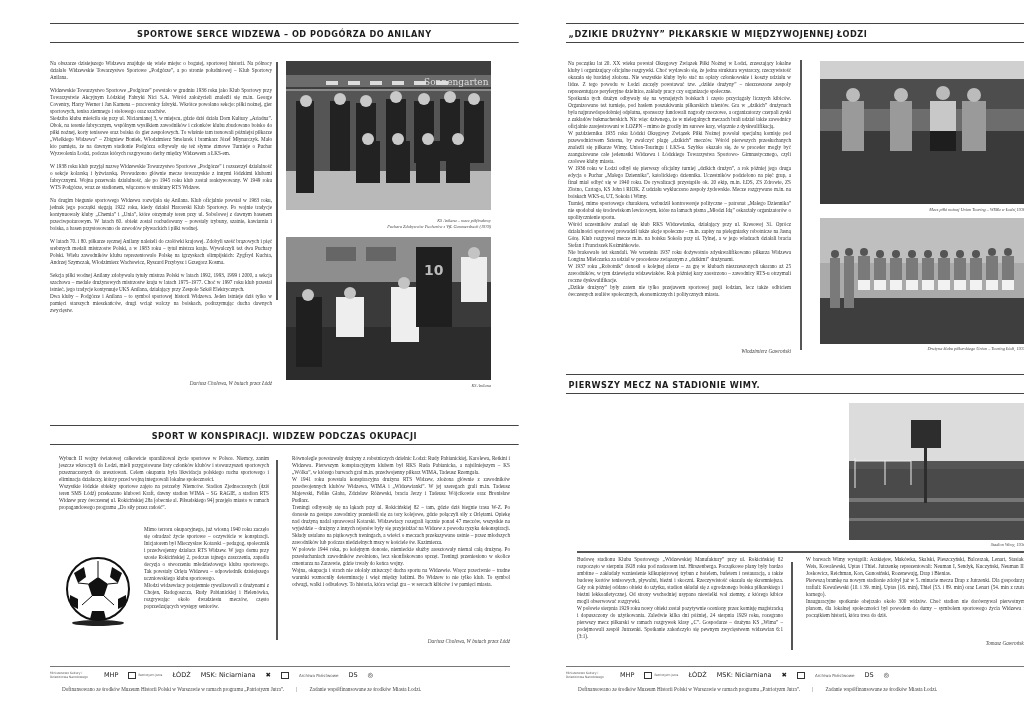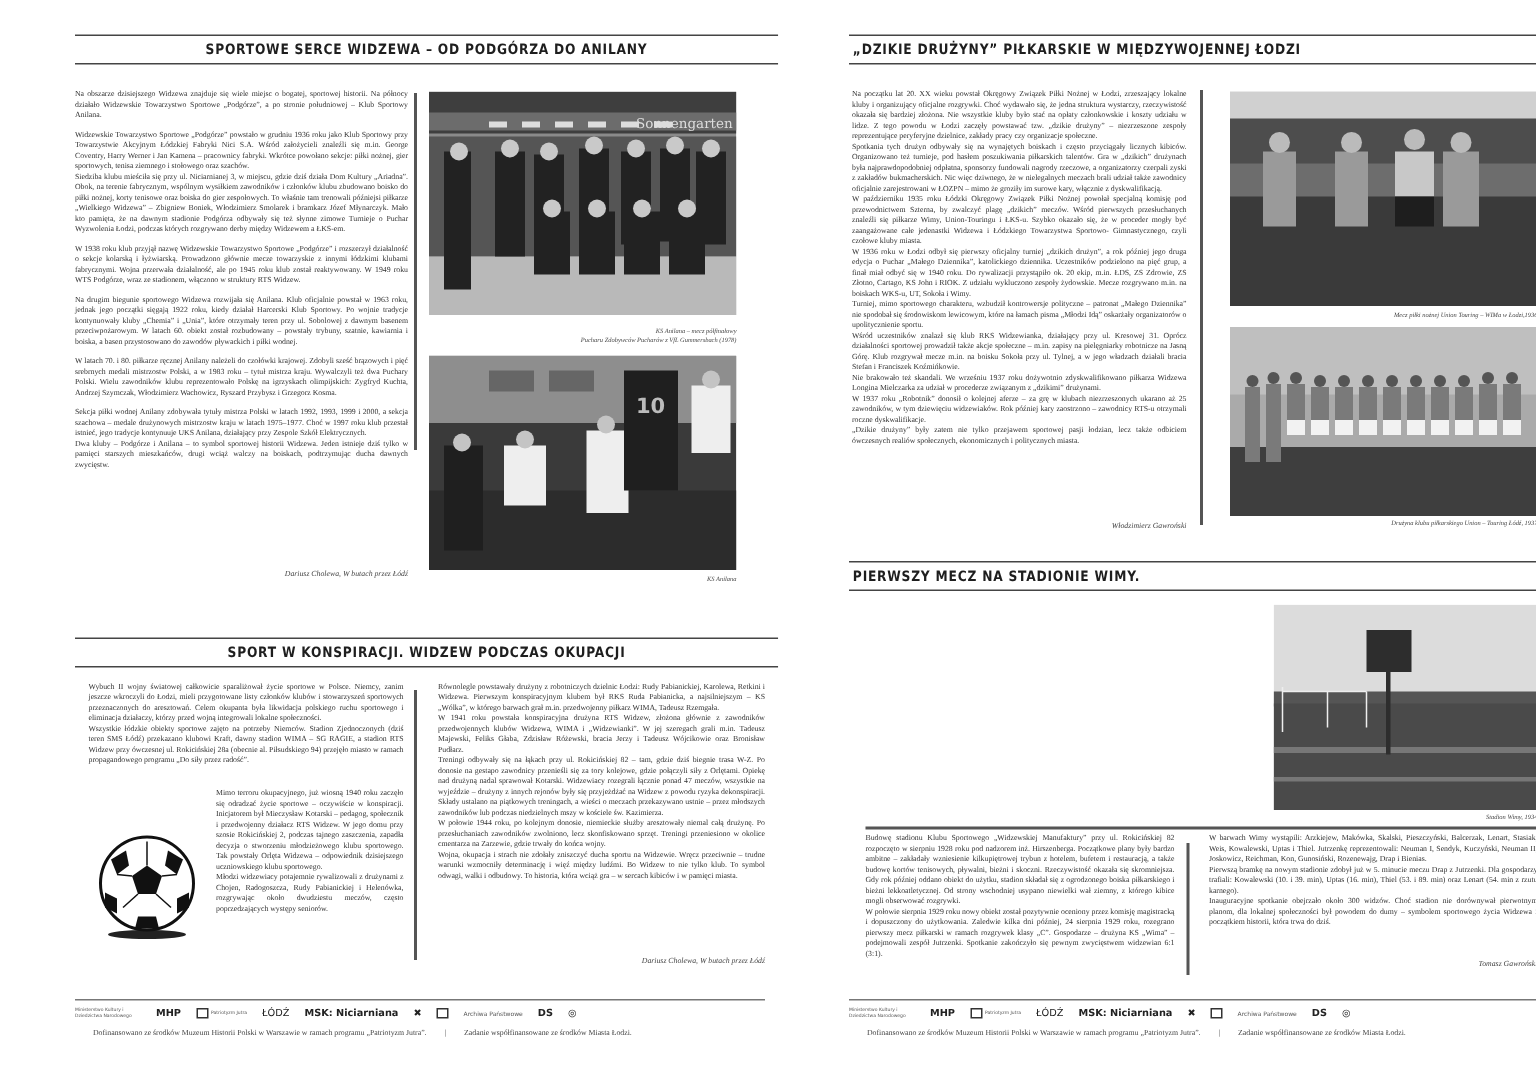--- a/index.html
+++ b/index.html
@@ -19,21 +19,21 @@
   .txt p { margin-bottom: 6px; }
   .txt p.tight { margin-bottom: 0; }
   .sign { position: absolute; font-size: 5.2px; font-style: italic; color: #444; text-align: right; }
   .caption { position: absolute; font-size: 4.3px; font-style: italic; color: #444; text-align: right; line-height: 6px; }
   .vline { position: absolute; width: 1.5px; background: #555; }
   .photo { position: absolute; overflow: hidden; }
   .photo svg { width: 100%; height: 100%; display: block; }
   .footer-line { position: absolute; height: 1px; background: #777; }
   .logos { position: absolute; display: flex; align-items: center; gap: 10px; font-family: "DejaVu Sans", sans-serif; }
   .logo { font-size: 5px; color: #555; display: flex; align-items: center; gap: 2px; }
-  .logo.big { font-size: 6.5px; font-weight: bold; color: #222; }
+  .logo.big { font-size: 6.5px; font-weight: normal; color: #222; }
   .logo .box { width: 8px; height: 7px; border: 1.5px solid #333; display: inline-block; }
   .footnote { position: absolute; font-size: 5.2px; color: #444; display: flex; gap: 12px; white-space: nowrap; }
   .ball { position: absolute; }
 </style>
 </head>
 <body>
 
 <div class="page left">
 
   <div class="section-title center" style="left:26px; top:23px; width:545px;">

